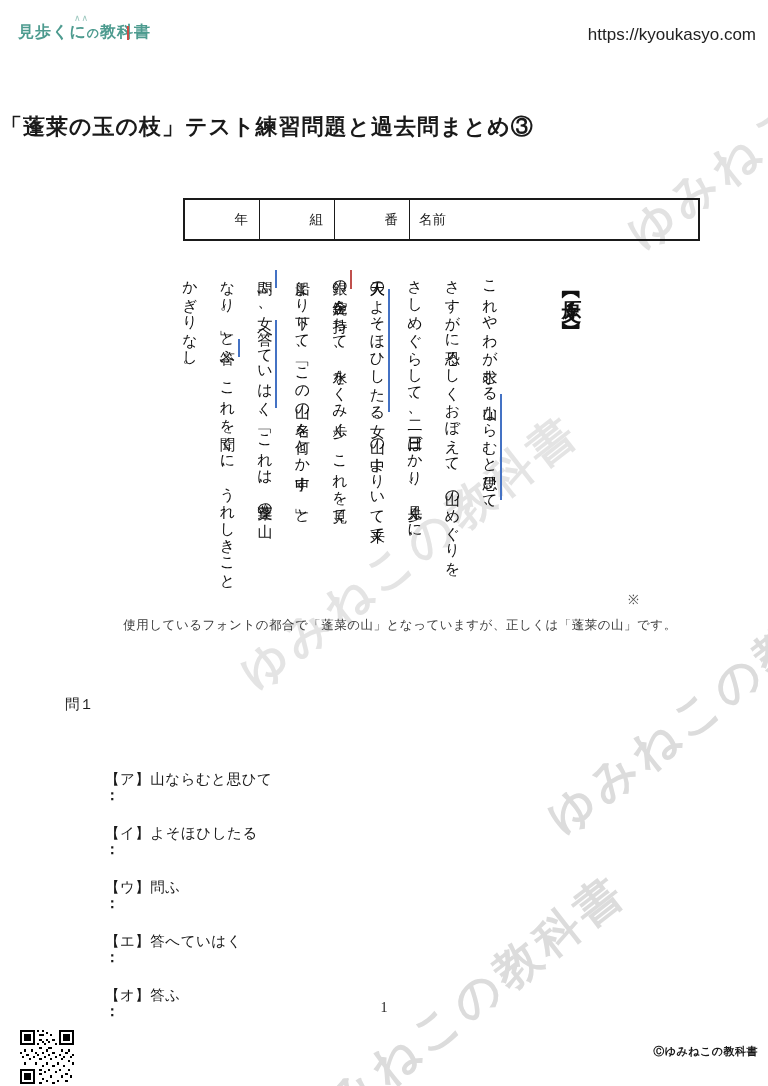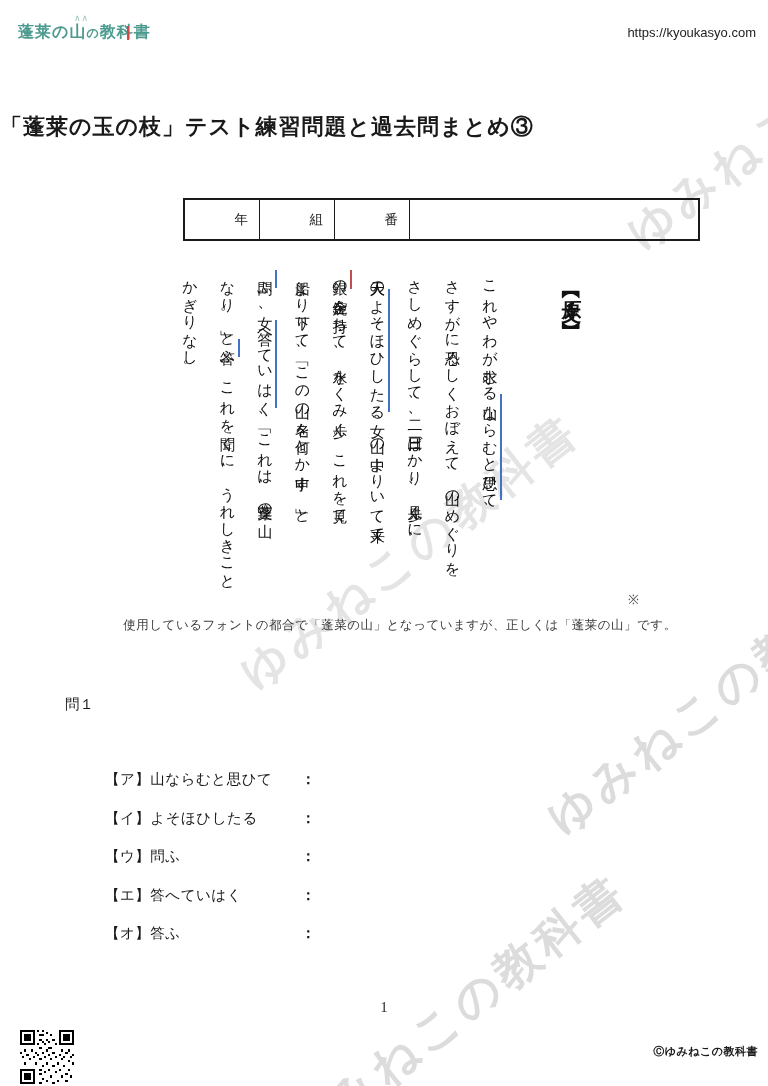--- a/index.html
+++ b/index.html
@@ -33,21 +33,21 @@
   .wm.w4 { left:275px; top:1115px; }
 
   .content { position:relative; z-index:1; }
 
   
   .logo { position:absolute; left:18px; top:22px; height:26px; }
   .logo-text { font-size:16px; font-weight:700; color:#4d9b8f; letter-spacing:1px; white-space:nowrap; }
   .logo-text .l-no { font-size:12px; }
   .logo-ears { position:absolute; left:56px; top:-9px; font-size:9px; color:#9fc9c0; letter-spacing:1px; }
   .logo-redstroke { position:absolute; left:109px; top:4px; width:2px; height:14px; background:#cf4a44; }
-  .site-url { position:absolute; right:12px; top:25px; font-size:13px; color:#222; text-decoration:none; }
+  .site-url { position:absolute; right:12px; top:25px; font-size:17px; color:#222; text-decoration:none; }
 
   
   .doc-title {
     position:absolute; left:0; right:0; top:112px;
     text-align:left; font-size:22px; font-weight:700; letter-spacing:1px;
   }
 
   
   .name-table {
     position:absolute; left:183px; top:198px;
@@ -90,21 +90,21 @@
     text-align:center; font-size:12.5px; color:#3d3d3d; letter-spacing:0.5px;padding-left:32px;
   }
 
   
   .q1 { position:absolute; left:65px; top:696px; width:640px; display:flex; font-size:14.5px; line-height:17px;gap:40px; }
   .q1 .q-label { width:45px; flex:none; }
   .q1 .q-text  { flex:1; letter-spacing:0.5px; }
   .q1 .q-text .ln2 { display:block; margin-top:14px; }
 
   .q-items { position:absolute; left:105px; top:772px; }
-  .q-item { display:flex; margin-bottom:23px; font-size:14.5px; line-height:15.5px; letter-spacing:0.5px; }
+  .q-item { display:flex; margin-bottom:23px; font-size:14.5px; line-height:15.5px; letter-spacing:0.5px;flex-direction:column; }
   .q-item .q-word { width:196px; flex:none; }
   .q-item .q-colon { font-weight:700; }
 
   
   .page-number {
     position:absolute; left:0; right:0; top:1000px;
     text-align:center; font-size:14px;
     font-family:"Liberation Serif", serif;
   }
   .qr { position:absolute; left:20px; top:1030px; width:54px; height:54px; }
@@ -117,36 +117,39 @@
 
   <div class="wm w1">ゆみねこの教科書</div>
   <div class="wm w2">ゆみねこの教科書</div>
   <div class="wm w3">ゆみねこの教科書</div>
   <div class="wm w4">ゆみねこの教科書</div>
 
   <div class="content">
 
     <div class="logo">
       <span class="logo-ears">∧∧</span>
-      <span class="logo-text"><span>蓬莱の山</span><span class="l-no">の</span><span>教科書</span></span>
+      <span class="logo-text"><span>見歩くに</span><span class="l-no">の</span><span>教科書</span></span>
       <span class="logo-redstroke"></span>
     </div>
     <a class="site-url" href="#">https://kyoukasyo.com</a>
 
     <div class="doc-title">「蓬莱の玉の枝」テスト練習問題と過去問まとめ③</div>
 
     <div class="name-table">
       <div class="cell small">
           <span>年</span>
         </div>
       <div class="cell small">
           <span>組</span>
         </div>
       <div class="cell small">
           <span>番</span>
+        </div>
+      <div class="cell wide">
+          <span>名前</span>
         </div>
     </div>
 
     <div class="genbun">
       <p class="gheading">【原文１】</p>
       <p class="gcol"><span>これやわが求むる</span><span class="mblue">山ならむと思ひて</span><span>、</span></p>
       <p class="gcol"><span>さすがに恐ろしくおぼえて、山のめぐりを</span></p>
       <p class="gcol"><span>さしめぐらして、二、三日ばかり、見歩くに、</span></p>
       <p class="gcol"><span>天人の</span><span class="mblue">よそほひしたる</span><span>女、山の中よりいて来て、</span></p>
       <p class="gcol"><span class="mred">銀の金鋺</span><span>を持ちて、水をくみ歩く。これを見て、</span></p>

